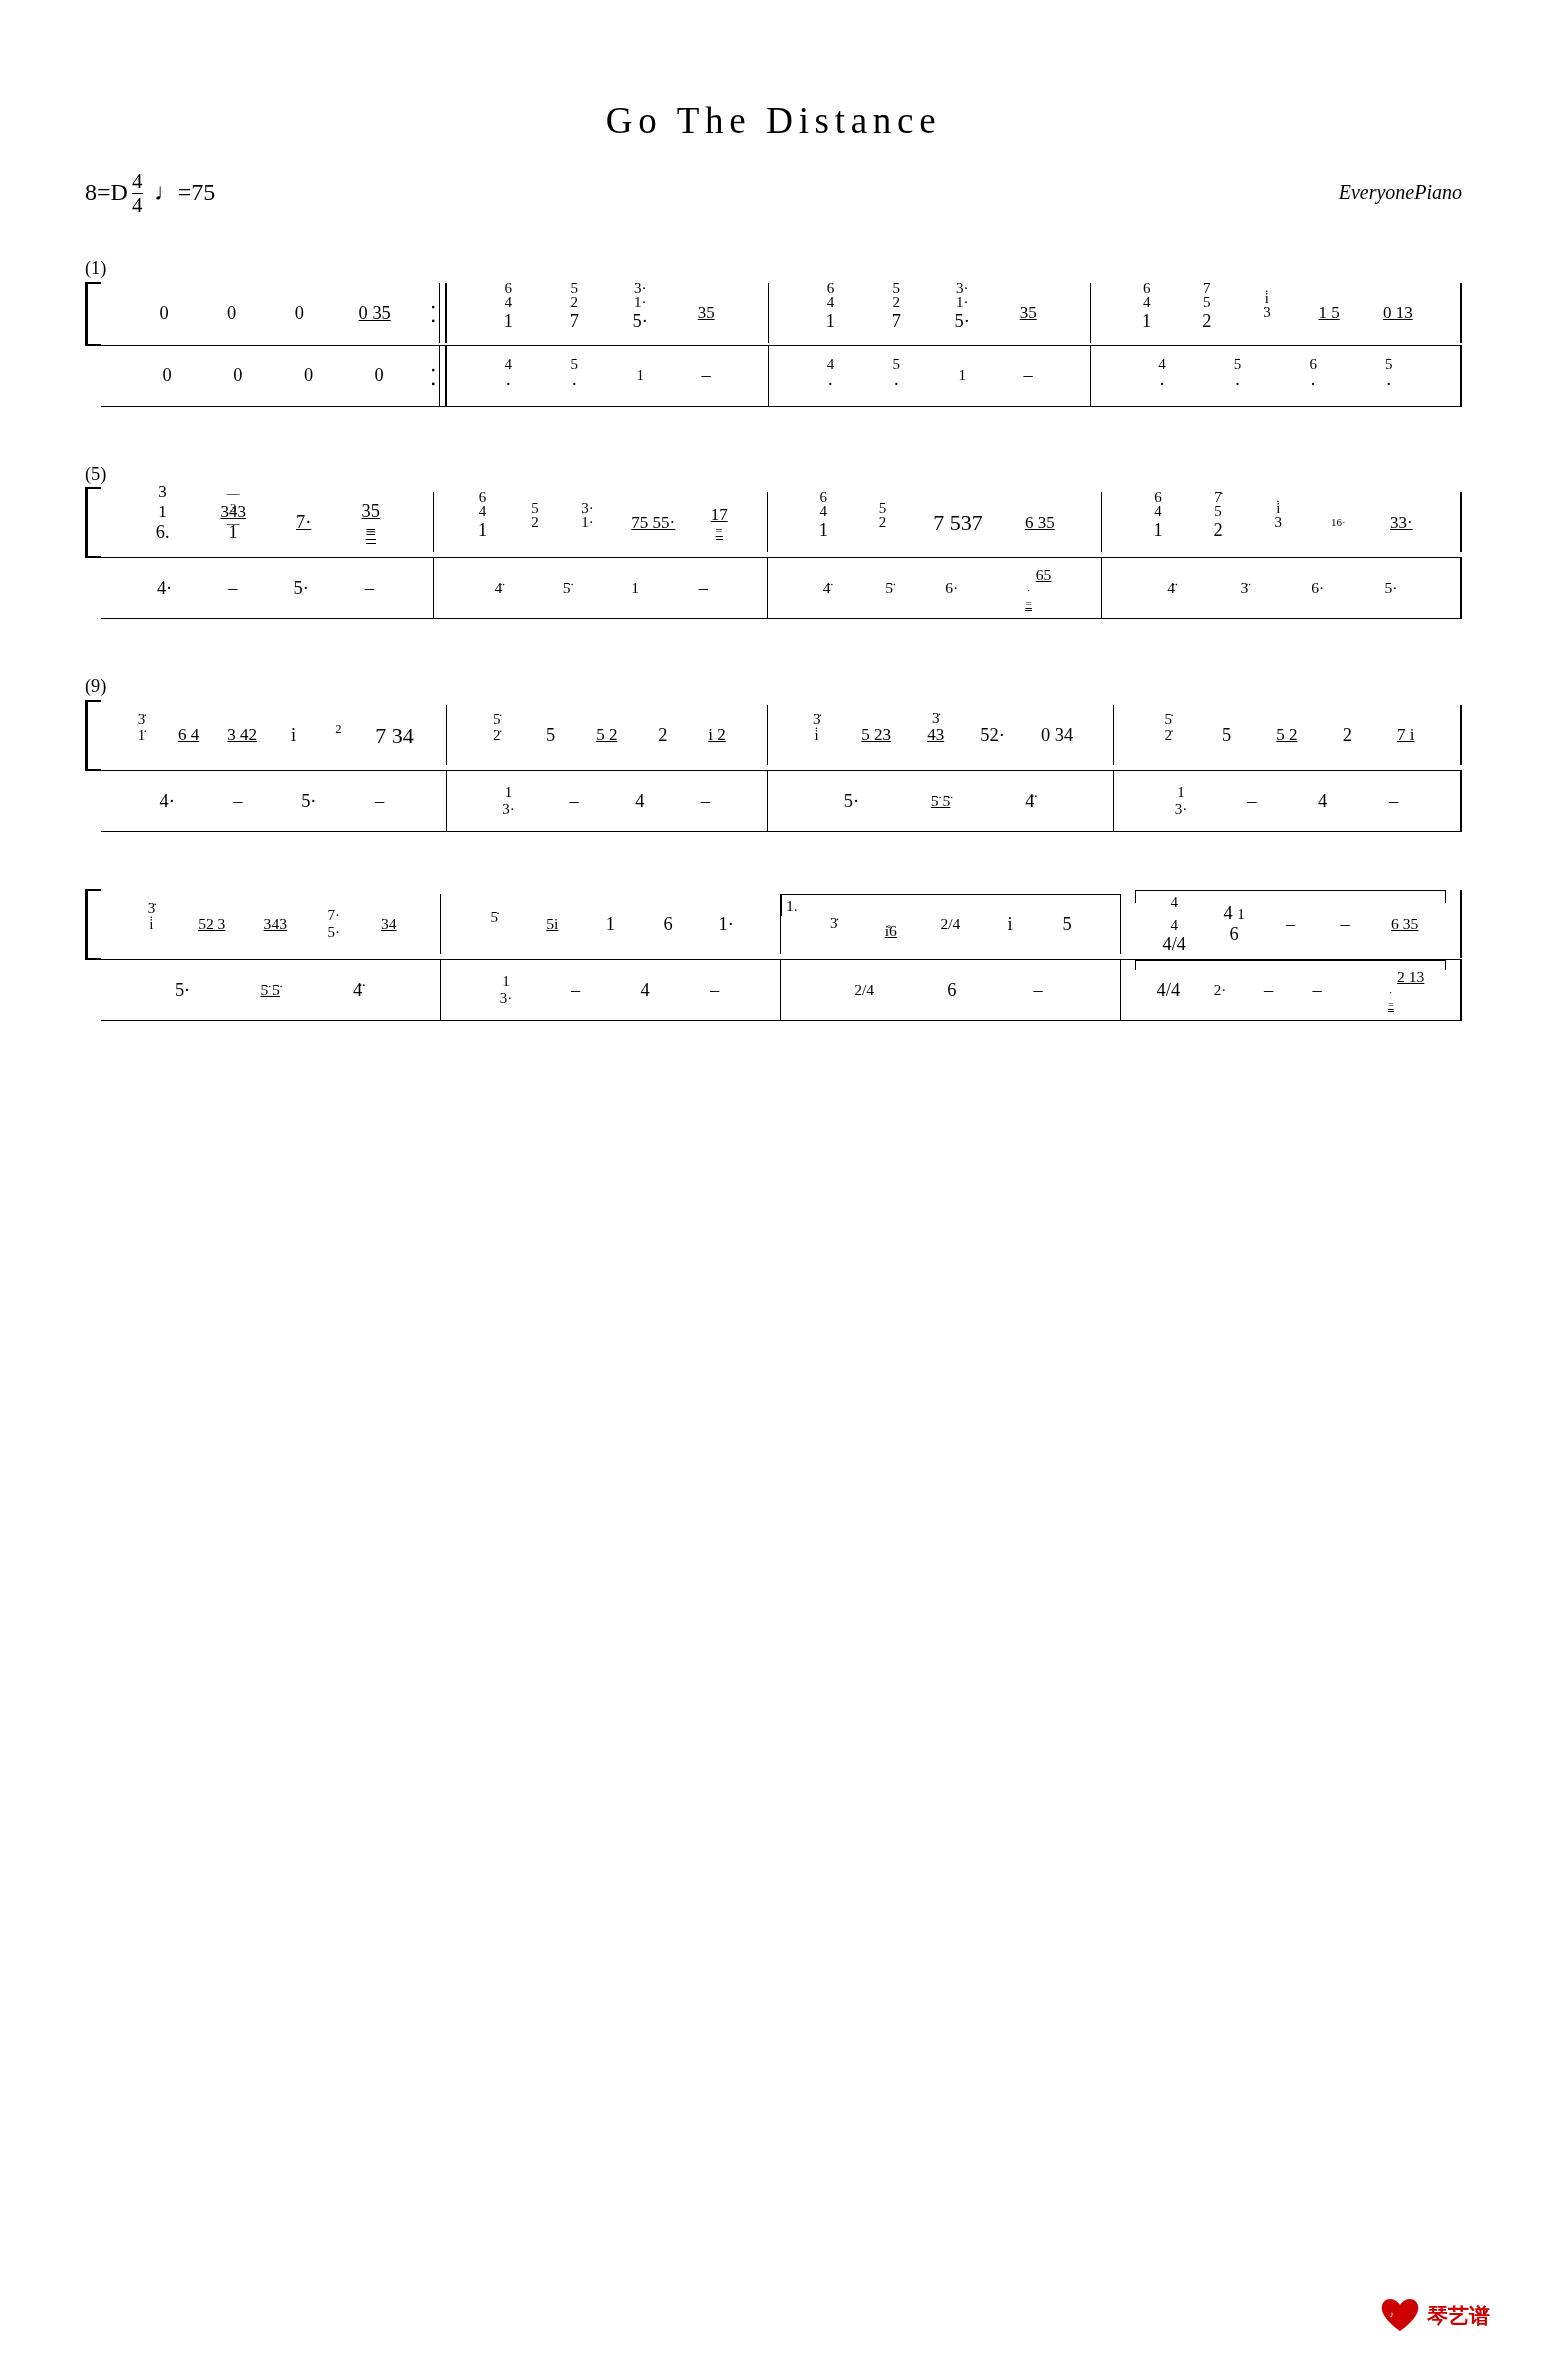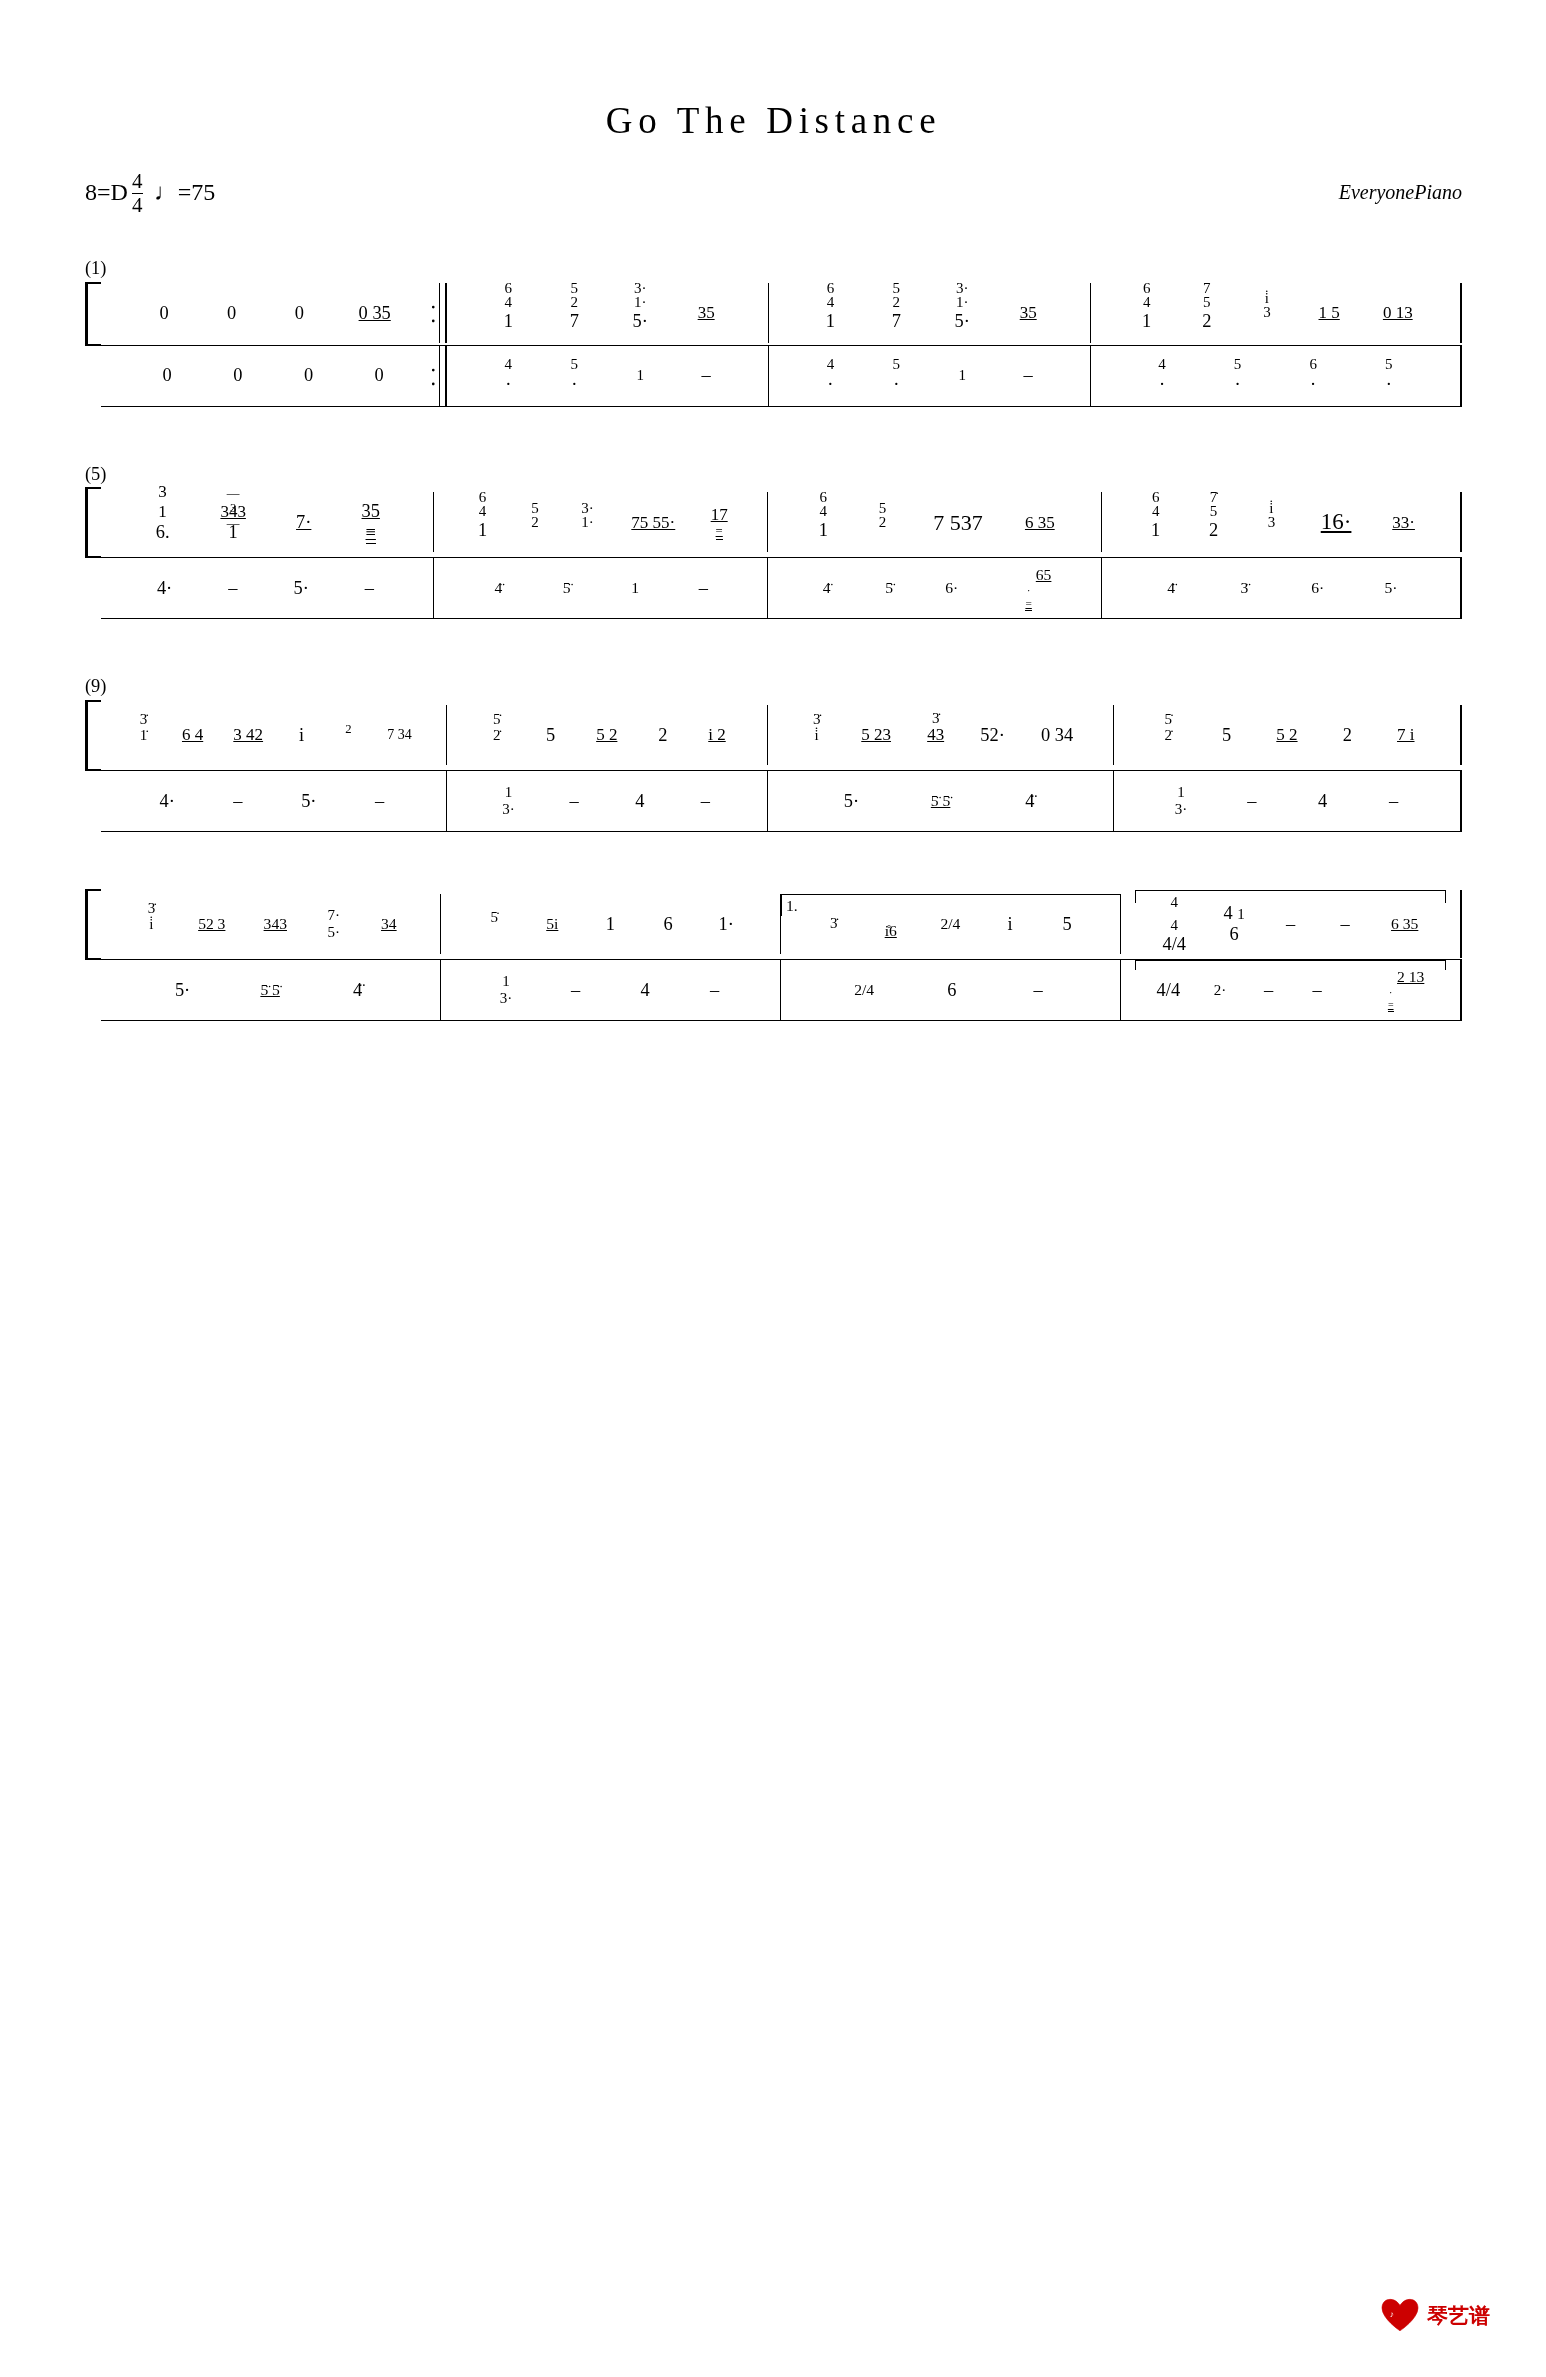--- a/index.html
+++ b/index.html
@@ -357,21 +357,21 @@
           <div class="cell" style="position:relative;">
             <span style="font-size:15px;position:absolute;top:-14px;">7̇</span>
             <span style="font-size:15px;">5</span>
             <span style="font-size:18.4px;">2</span>
           </div>
           <div class="cell" style="position:relative;">
             <span style="font-size:15px;position:absolute;top:-14px;">i̇</span>
             <span style="font-size:15px;">3</span>
           </div>
           <div class="cell">
-            <span style="text-decoration:underline;font-size:23px;text-align:center;">16·</span>
+            <span style="font-size:11px;text-align:center;">16·</span>
           </div>
           <div class="cell">
             <span style="text-decoration:underline;font-size:17px;">33·</span>
           </div>
         </div>
       </div>
     </div>
 
     <div class="system-row">
       <div style="width:15.6px;"></div>
@@ -463,21 +463,21 @@
           <div class="cell">
               <span>i</span>
             </div>
           <div class="cell">
             <div style="font-size:15px;position:relative;">
               <span style="font-size:12.7px;position:absolute;top:-12.7px;right:-2.8px;">2</span>
               <span>  </span>
             </div>
           </div>
           <div class="cell">
-            <span style="font-size:14px;">7 34</span>
+            <span style="font-size:22px;">7 34</span>
           </div>
         </div>
 
         <div class="m" style="flex:1.2; position:relative;">
           <div class="cell" style="position:relative;">
             <span style="font-size:15px;position:absolute;top:-15.6px;">5̇</span>
             <span style="font-size:15px;">2̇</span>
           </div>
           <div class="cell">
               <span>5</span>

